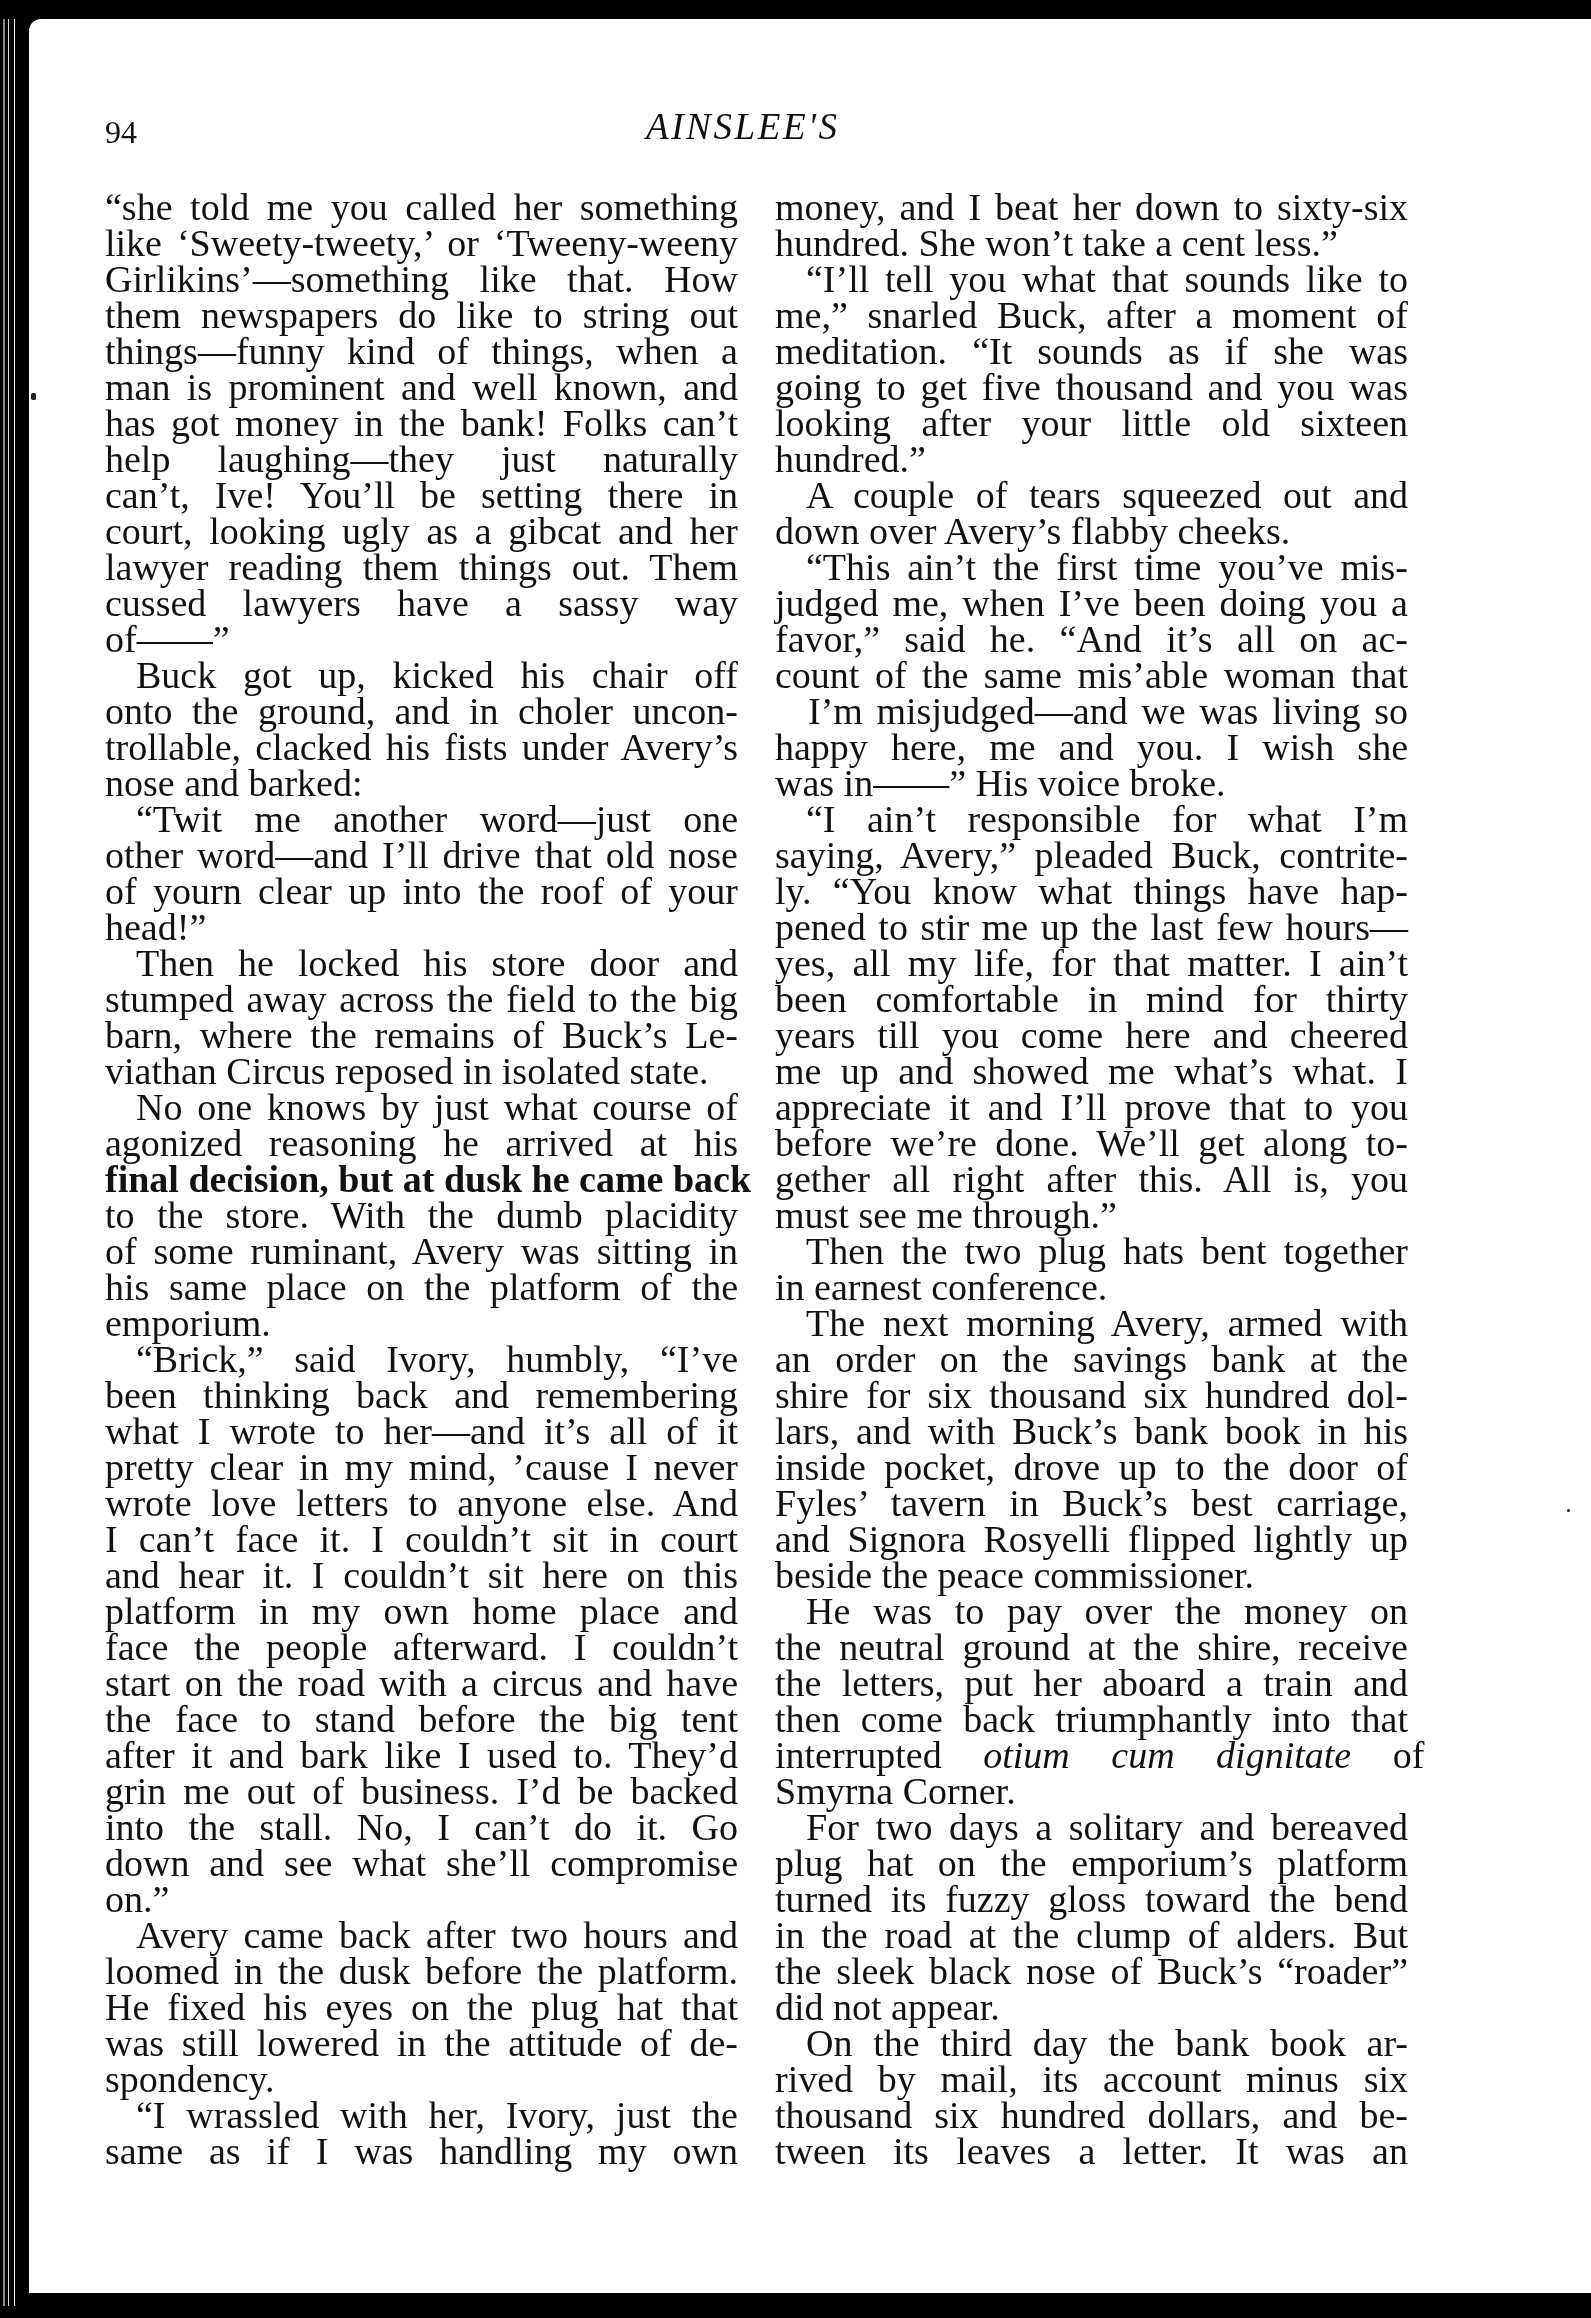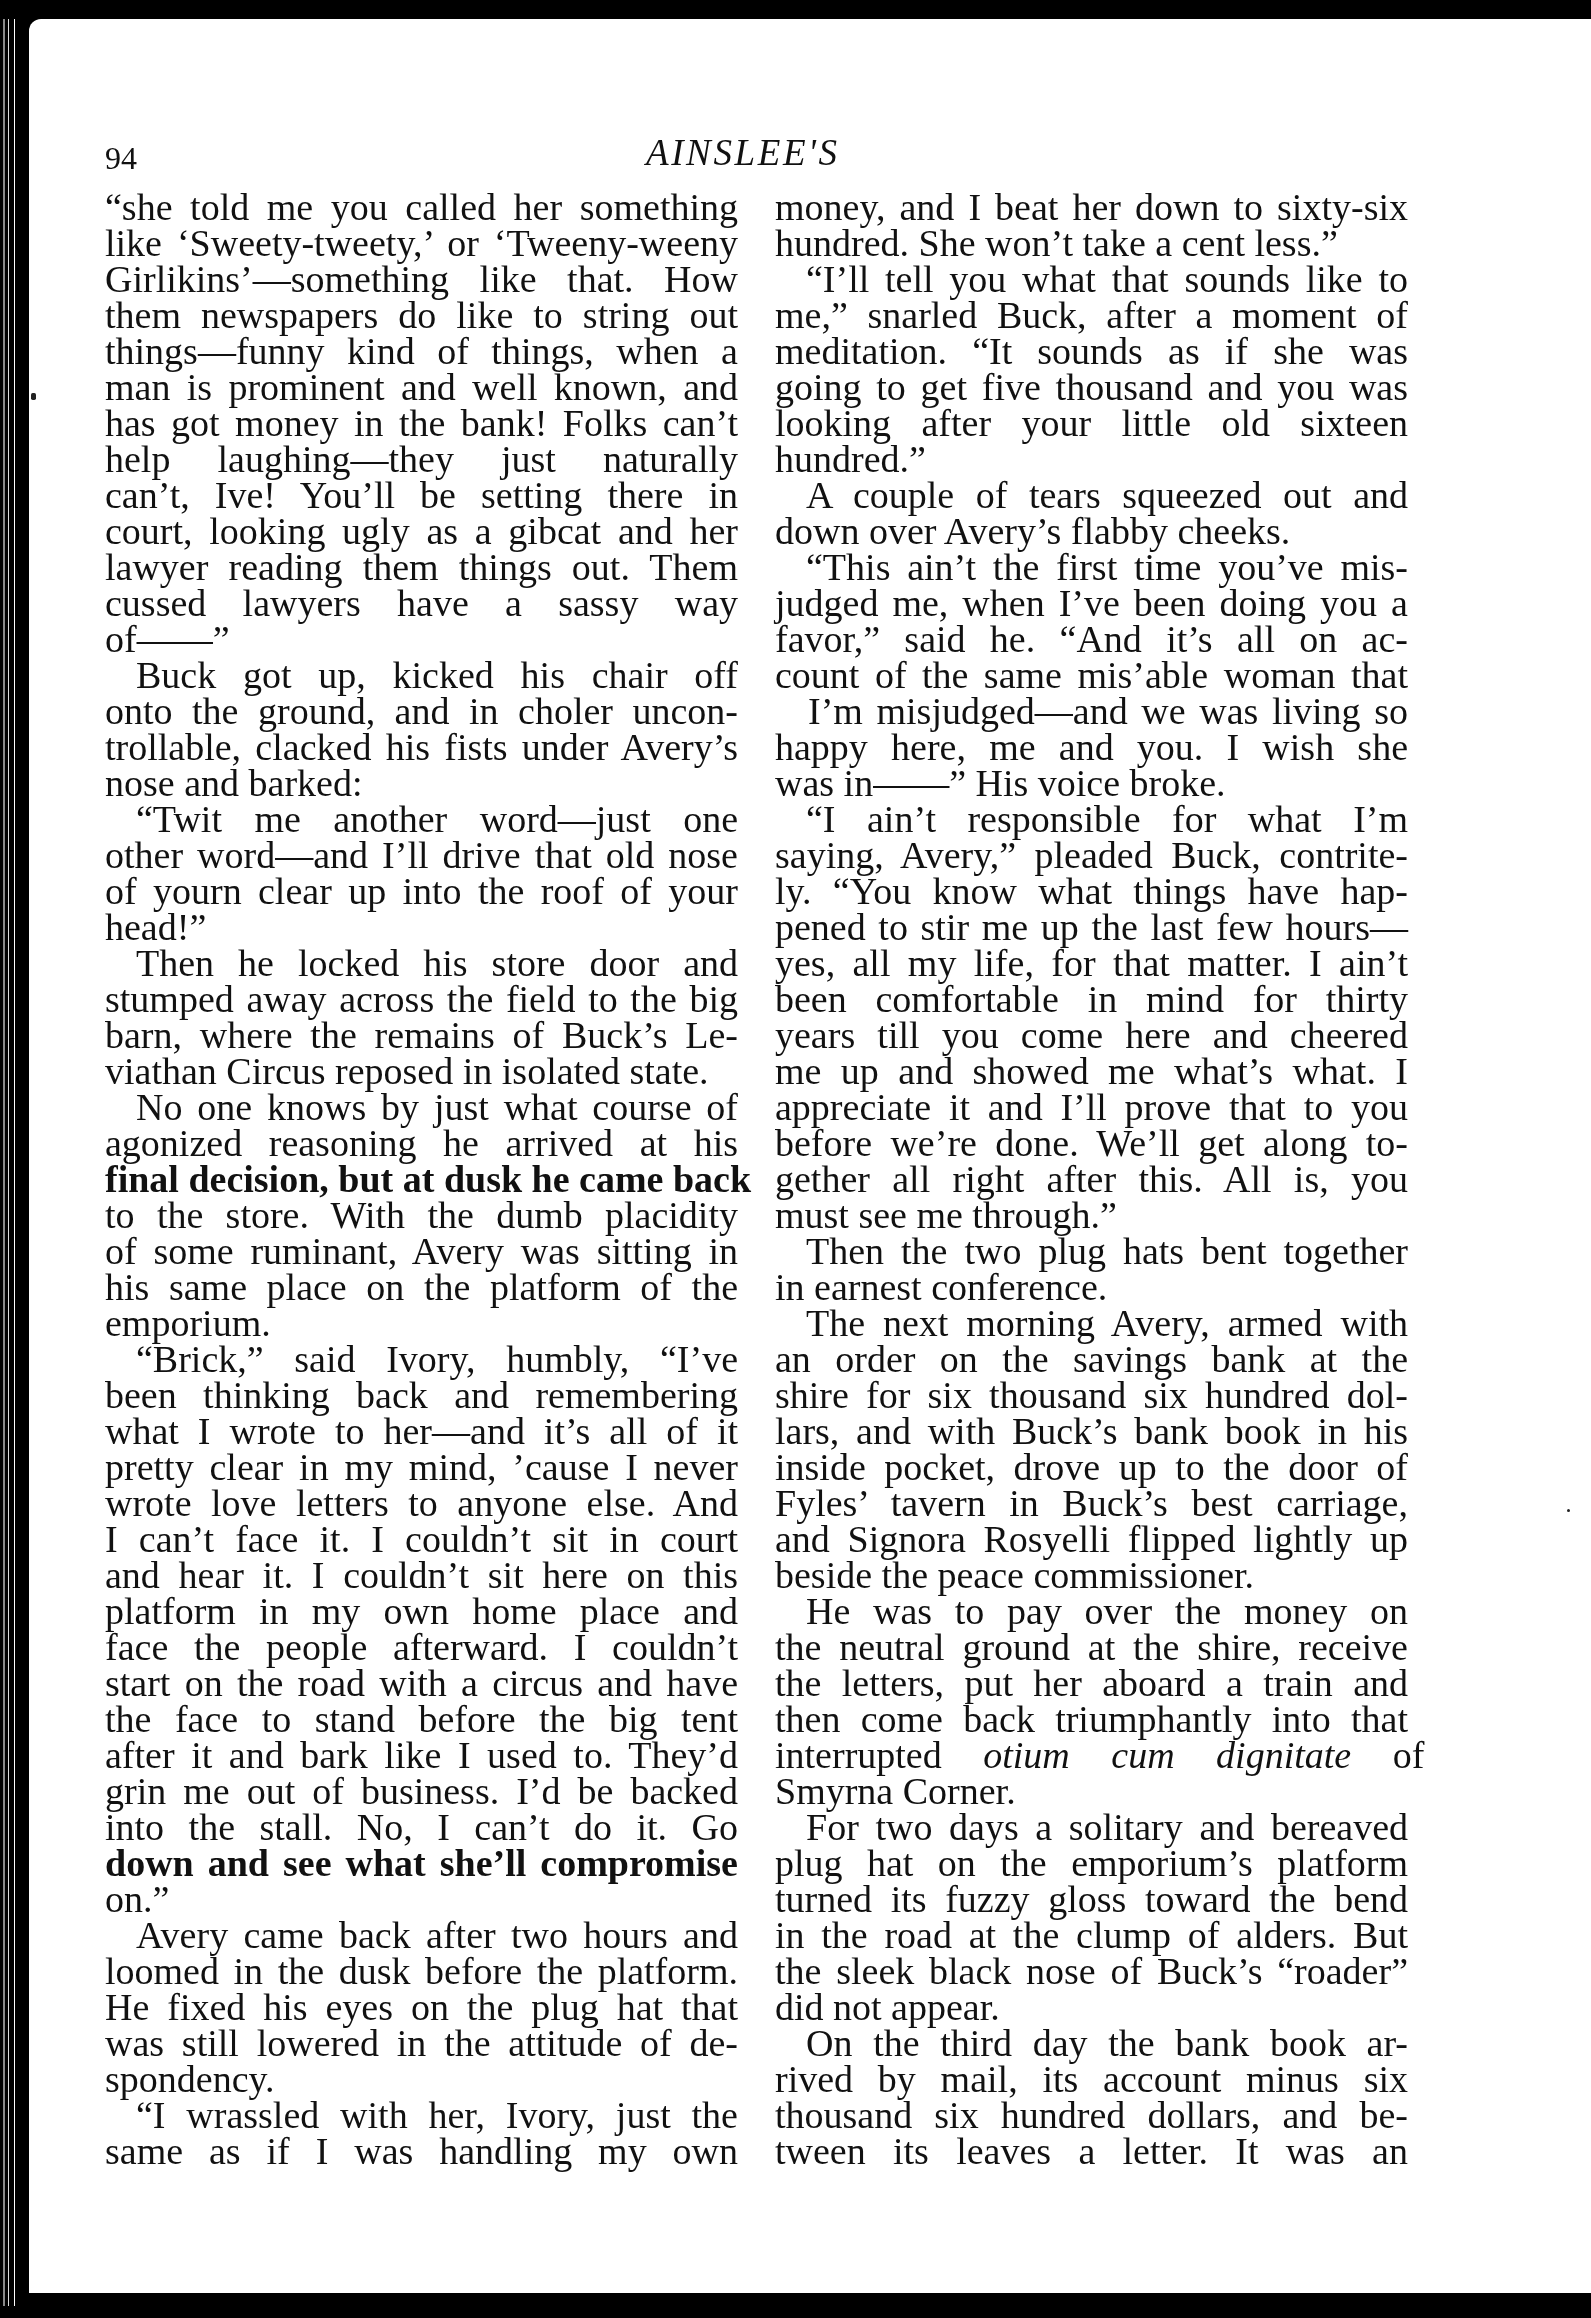--- a/index.html
+++ b/index.html
@@ -7,21 +7,21 @@
   .page {
     position: absolute; left: 29px; top: 18.7px; width: 1563px; height: 2274px;
     background: #fff; border-top-left-radius: 12px;
   }
   .binding {
     position: absolute; left: 0; top: 18.7px; width: 29px; height: 2287px;
     background: repeating-linear-gradient(90deg, #000 0 3.4px, #888 3.4px 5.1px, #000 5.1px 7.7px, #ddd 7.7px 9.4px, #000 9.4px 13.6px, #fff 13.6px 15.3px, #000 15.3px 29px);
   }
   .bottom-bar { position: absolute; left: 0; bottom: 0; width: 1592px; height: 10.2px; background: #000; }
   .header {
-    position: absolute; top: 131px; left: 0; width: 1592px; height: 51px;
+    position: absolute; top: 105px; left: 0; width: 1592px; height: 51px;
     font-family: "Liberation Serif", "DejaVu Serif", serif; color: #111;
   }
   .page-number { position: absolute; left: 105px; top: 8.5px; font-size: 32px; }
   .running-title {
     position: absolute; left: 646px; top: 0; font-size: 37px; font-style: italic;
     letter-spacing: 2.6px;
   }
   .column {
     position: absolute; top: 189px; width: 633px;
     font-family: "Liberation Serif", "DejaVu Serif", serif; font-size: 38px;
@@ -87,21 +87,21 @@
     <span class="line" style="text-align-last: justify;">wrote love letters to anyone else. And</span>
     <span class="line" style="text-align-last: justify;">I can’t face it. I couldn’t sit in court</span>
     <span class="line" style="text-align-last: justify;">and hear it. I couldn’t sit here on this</span>
     <span class="line" style="text-align-last: justify;">platform in my own home place and</span>
     <span class="line" style="text-align-last: justify;">face the people afterward. I couldn’t</span>
     <span class="line" style="text-align-last: justify;">start on the road with a circus and have</span>
     <span class="line" style="text-align-last: justify;">the face to stand before the big tent</span>
     <span class="line" style="text-align-last: justify;">after it and bark like I used to. They’d</span>
     <span class="line" style="text-align-last: justify;">grin me out of business. I’d be backed</span>
     <span class="line" style="text-align-last: justify;">into the stall. No, I can’t do it. Go</span>
-    <span class="line" style="text-align-last: justify; font-weight: bold;">down and see what she’ll compromise</span>
+    <span class="line" style="text-align-last: justify;">down and see what she’ll compromise</span>
     <span class="line last">on.”</span>
     <span class="line para-start" style="text-align-last: justify;">Avery came back after two hours and</span>
     <span class="line" style="text-align-last: justify;">loomed in the dusk before the platform.</span>
     <span class="line" style="text-align-last: justify;">He fixed his eyes on the plug hat that</span>
     <span class="line" style="text-align-last: justify;">was still lowered in the attitude of de-</span>
     <span class="line last">spondency.</span>
     <span class="line para-start" style="text-align-last: justify;">“I wrassled with her, Ivory, just the</span>
     <span class="line" style="text-align-last: justify;">same as if I was handling my own</span>
   </div>
 <div class="column col-right" id="col-1">

